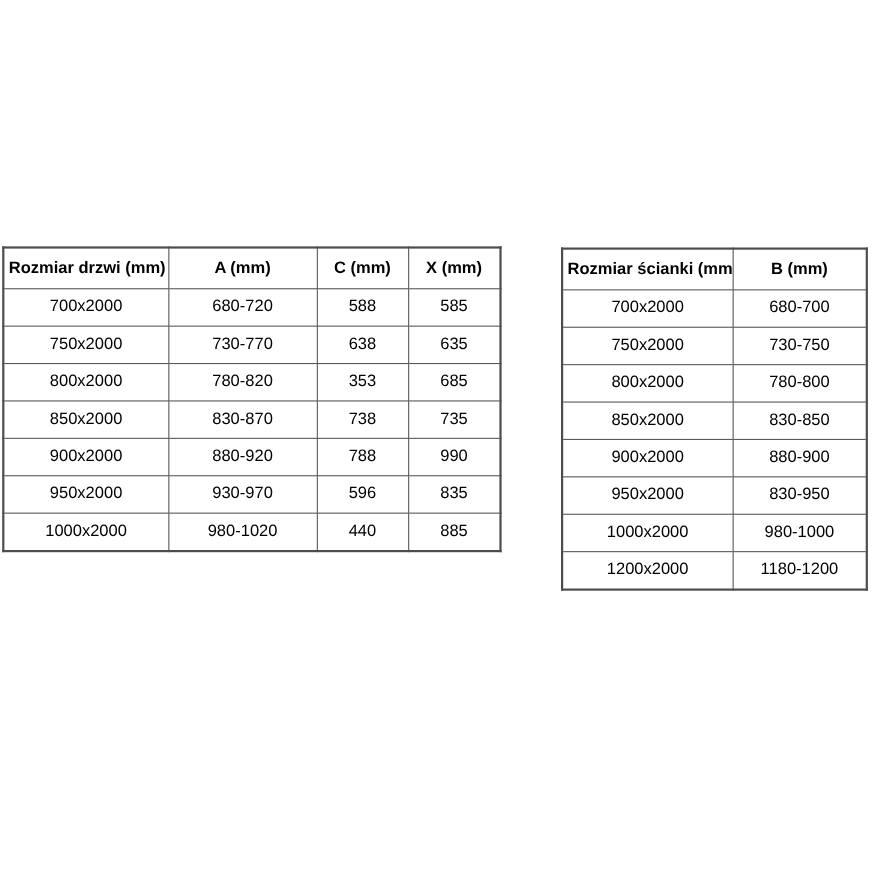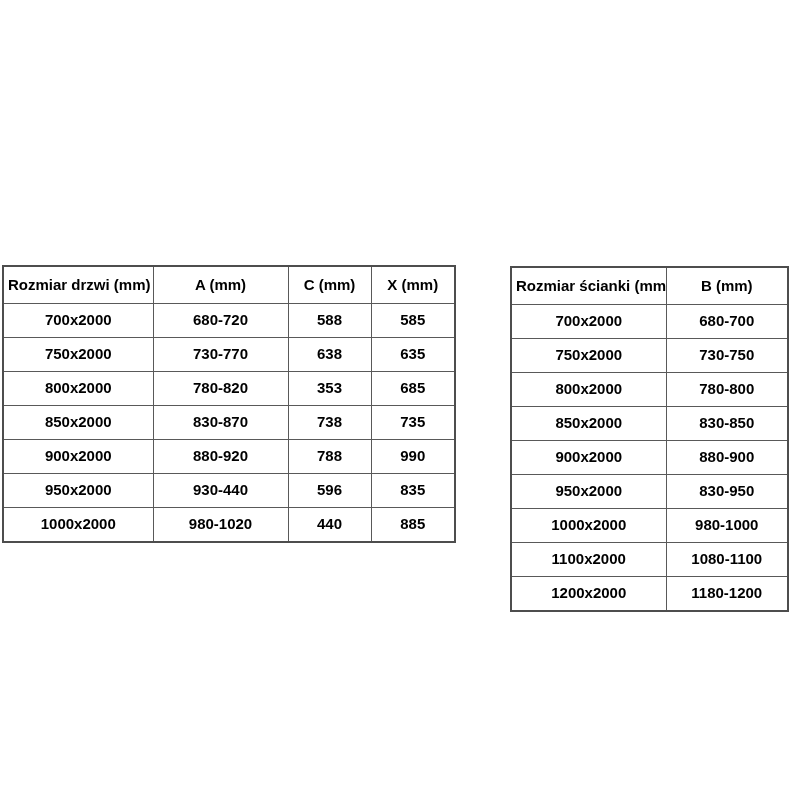--- a/index.html
+++ b/index.html
@@ -9,21 +9,20 @@
     height: 800px;
     background: #ffffff;
     font-family: "Liberation Sans", sans-serif;
     color: #000000;
   }
   .canvas {
     position: relative;
     width: 800px;
     height: 695px;
     background: #ffffff;
-    margin-top: 41px;
   }
   table.size-table {
     position: absolute;
     border-collapse: collapse;
     table-layout: fixed;
     background: #ffffff;
     border: 2px solid #4d4d4d;
   }
   table.size-table th,
   table.size-table td {
@@ -34,21 +33,21 @@
     font-size: 15px;
     line-height: 1.1;
     overflow: hidden;
     white-space: nowrap;
   }
   table.size-table th {
     font-weight: bold;
     height: 36px;
   }
   table.size-table td {
-    font-weight: bold;
+    font-weight: normal;
     height: 33px;
   }
   #door-table {
     left: 2px;
     top: 224px;
     width: 452px;
   }
   #wall-table {
     left: 510px;
     top: 225px;
@@ -101,21 +100,21 @@
           <td>735</td>
         </tr>
         <tr>
           <td>900x2000</td>
           <td>880-920</td>
           <td>788</td>
           <td>990</td>
         </tr>
         <tr>
           <td>950x2000</td>
-          <td>930-440</td>
+          <td>930-970</td>
           <td>596</td>
           <td>835</td>
         </tr>
         <tr>
           <td>1000x2000</td>
           <td>980-1020</td>
           <td>440</td>
           <td>885</td>
         </tr>
       </tbody>
@@ -155,23 +154,19 @@
         </tr>
         <tr>
           <td>950x2000</td>
           <td>830-950</td>
         </tr>
         <tr>
           <td>1000x2000</td>
           <td>980-1000</td>
         </tr>
         <tr>
-          <td>1100x2000</td>
-          <td>1080-1100</td>
-        </tr>
-        <tr>
           <td>1200x2000</td>
           <td>1180-1200</td>
         </tr>
       </tbody>
   </table>
 
 </div>
 
 </body></html>

